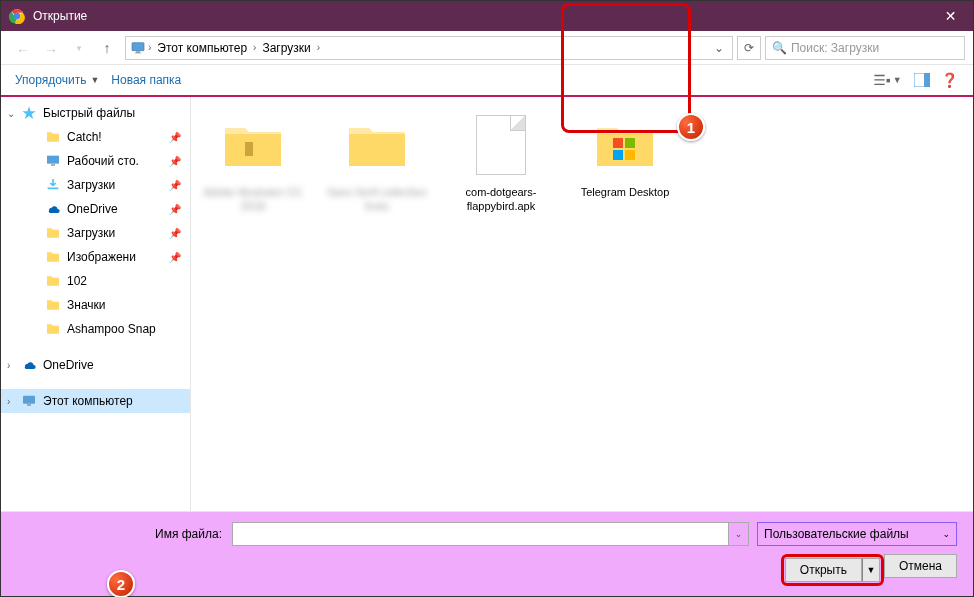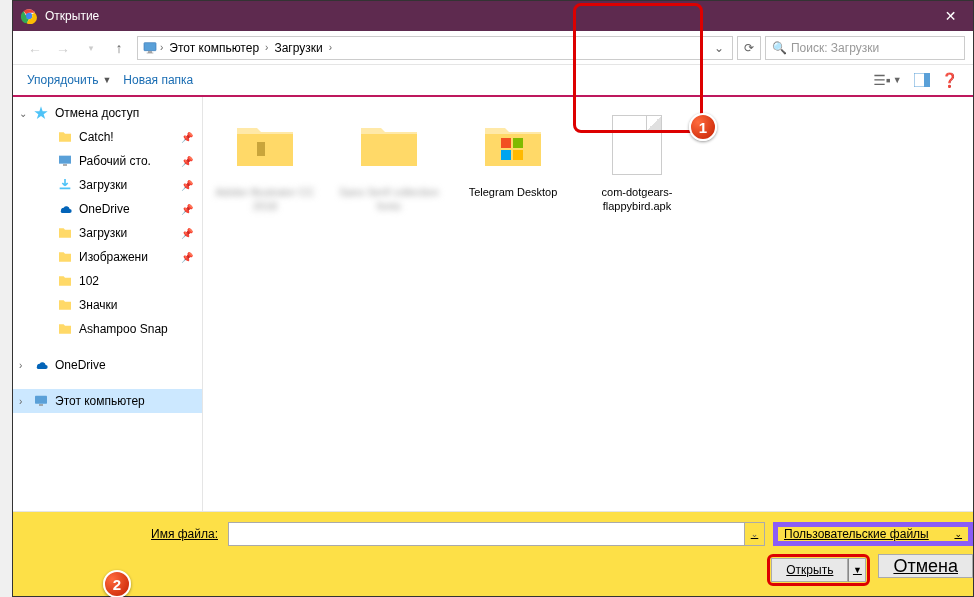--- a/index.html
+++ b/index.html
@@ -1,17 +1,17 @@
 <!DOCTYPE html>
 <html><head>
 <meta charset="utf-8">
 <style>
 * { box-sizing: border-box; margin: 0; padding: 0; font-family: 'Segoe UI', Tahoma, sans-serif; }
 body { background: #f0f0f0; display: flex; justify-content: center; align-items: center; min-height: 100vh; }
-.window { width: 974px; height: 597px; background: #fff; border: 1px solid #333; display: flex; flex-direction: column; position: relative; margin-left: 12px; }
+.window { width: 974px; height: 597px; background: #fff; border: 1px solid #333; display: flex; flex-direction: column; position: relative; }
 .titlebar { height: 30px; background: #5e2a4f; display: flex; align-items: center; color: #fff; font-size: 12px; }
 .titlebar .icon { width: 16px; height: 16px; margin: 0 8px; }
 .titlebar .title { flex: 1; }
 .titlebar .close { width: 45px; height: 30px; display: flex; align-items: center; justify-content: center; color: #fff; font-size: 14px; }
 .navbar { height: 34px; background: #fff; border-bottom: 1px solid #e5e5e5; display: flex; align-items: center; padding: 0 8px; }
 .nav-arrow { width: 28px; height: 28px; display: flex; align-items: center; justify-content: center; color: #666; font-size: 14px; }
 .nav-arrow.disabled { color: #ccc; }
 .breadcrumb { flex: 1; height: 24px; border: 1px solid #ccc; display: flex; align-items: center; padding: 0 4px; font-size: 12px; background: #fff; margin: 0 4px; }
 .bc-item { display: flex; align-items: center; color: #000; padding: 0 4px; }
 .bc-sep { color: #666; font-size: 10px; padding: 0 2px; }
@@ -36,28 +36,28 @@
 .content { flex: 1; padding: 12px; display: flex; flex-wrap: wrap; align-content: flex-start; gap: 12px 24px; }
 .file-item { width: 100px; display: flex; flex-direction: column; align-items: center; font-size: 11px; text-align: center; position: relative; }
 .file-icon { width: 72px; height: 72px; display: flex; align-items: center; justify-content: center; margin-bottom: 4px; }
 .file-label { line-height: 1.3; word-wrap: break-word; max-width: 100px; }
 .file-item.blurred .file-label { filter: blur(3px); color: #999; }
 .folder-svg { width: 60px; height: 50px; }
 .generic-file { width: 50px; height: 60px; background: #fff; border: 1px solid #ccc; position: relative; }
 .generic-file::before { content: ''; position: absolute; top: 0; right: 0; width: 14px; height: 14px; background: linear-gradient(135deg, #fff 50%, #e0e0e0 50%); border-left: 1px solid #ccc; border-bottom: 1px solid #ccc; }
 .highlight-box { border: 3px solid #d00; border-radius: 8px; position: absolute; pointer-events: none; }
 .badge { position: absolute; width: 28px; height: 28px; border-radius: 50%; background: radial-gradient(circle at 30% 30%, #ff6b3d, #c41e00); color: #fff; display: flex; align-items: center; justify-content: center; font-weight: bold; font-size: 15px; border: 2px solid #fff; box-shadow: 0 1px 3px rgba(0,0,0,0.4); pointer-events: none; }
-.bottom { border-top: 1px solid #e5e5e5; padding: 10px 0; background: #fde047; text-decoration: underline; }
+.bottom { border-top: 1px solid #e5e5e5; padding: 10px 16px; background: #f0abfc; }
 .row { display: flex; align-items: center; margin-bottom: 8px; }
 .row-label { width: 215px; text-align: right; padding-right: 10px; font-size: 12px; }
 .filename-input { flex: 1; height: 24px; border: 1px solid #aaa; padding: 0 4px; font-size: 12px; }
 .filename-dd { width: 20px; height: 24px; border: 1px solid #aaa; border-left: none; display: flex; align-items: center; justify-content: center; font-size: 9px; color: #555; }
-.filetype { width: 200px; height: 24px; border: 5px solid #8b5cf6; margin-left: 8px; padding: 0 6px; font-size: 12px; display: flex; align-items: center; justify-content: space-between; }
-.actions { display: flex; justify-content: flex-end; gap: 8px; position: relative; }
-.btn { height: 24px; border: 1px solid #aaa; background: #e8e8e8; padding: 0 14px; font-size: 18px; display: flex; align-items: center; }
+.filetype { width: 200px; height: 24px; border: 1px solid #8b5cf6; margin-left: 8px; padding: 0 6px; font-size: 12px; display: flex; align-items: center; justify-content: space-between; }
+.actions { display: flex; justify-content: flex-end; position: relative; }
+.btn { height: 24px; border: 1px solid #aaa; background: #e8e8e8; padding: 0 14px; font-size: 12px; display: flex; align-items: center; }
 .btn-split { display: flex; }
 .btn-split .main-b { border: 1px solid #aaa; background: #e8e8e8; padding: 0 14px; height: 24px; display: flex; align-items: center; font-size: 12px; }
 .btn-split .dd-b { border: 1px solid #aaa; border-left: 1px solid #888; background: #e8e8e8; width: 18px; height: 24px; display: flex; align-items: center; justify-content: center; font-size: 9px; }
 .btn-highlight { border: 3px solid #d00; border-radius: 6px; padding: 1px; }
 </style>
 </head>
 <body>
 
 <div class="window">
 
@@ -115,21 +115,21 @@
     <div class="tool-icon" style="color:#1a8cff">❓</div>
   </div>
 
   <div class="main">
     <div class="sidebar">
       <div class="tree-item">
         <span class="caret-t">⌄</span>
         <svg class="ticon" viewBox="0 0 24 24">
             <path d="M12 2l2.4 7.4H22l-6 4.4 2.3 7.2-6.3-4.6-6.3 4.6L8 13.8 2 9.4h7.6z" fill="#4fc3f7"></path>
           </svg>
-        <span>Отмена доступ</span>
+        <span>Быстрый файлы</span>
       </div>
       <div class="tree-item child">
           <svg class="ticon" viewBox="0 0 24 24">
             <path d="M3 5h7l2 2h9v12H3z" fill="#ffd968"></path>
           </svg>
           <span>Catch!</span>
           <span class="pin">📌</span>
         </div>
       <div class="tree-item child">
           <svg class="ticon" viewBox="0 0 24 24">
@@ -216,40 +216,40 @@
         <div class="file-label">Adobe Illustrator CC 2018</div>
       </div>
       <div class="file-item blurred">
         <div class="file-icon">
             <svg class="folder-svg" viewBox="0 0 60 50">
               <path d="M2 8h20l4 4h32v34H2z" fill="#ffe9a8"></path>
               <path d="M2 14h56v32H2z" fill="#ffd968"></path>
             </svg>
           </div>
         <div class="file-label">Sans Serif collection fonts</div>
+      </div>
+      <div class="file-item" style="position:relative">
+        <div class="file-icon">
+            <div class="generic-file"></div>
+          </div>
+        <div class="file-label">com-dotgears-flappybird.apk</div>
       </div>
       <div class="file-item">
         <div class="file-icon">
             <svg class="folder-svg" viewBox="0 0 60 50">
               <path d="M2 8h20l4 4h32v34H2z" fill="#ffe9a8"></path>
               <path d="M2 14h56v32H2z" fill="#ffd968"></path>
               <rect x="18" y="18" width="10" height="10" fill="#f25022"></rect>
               <rect x="30" y="18" width="10" height="10" fill="#7fba00"></rect>
               <rect x="18" y="30" width="10" height="10" fill="#00a4ef"></rect>
               <rect x="30" y="30" width="10" height="10" fill="#ffb900"></rect>
             </svg>
           </div>
         <div class="file-label">Telegram Desktop</div>
       </div>
-      <div class="file-item" style="position:relative">
-        <div class="file-icon">
-            <div class="generic-file"></div>
-          </div>
-        <div class="file-label">com-dotgears-flappybird.apk</div>
-      </div>
 
       <div class="highlight-box" style="top:2px; left:560px; width:130px; height:130px;"></div>
       <div class="badge" style="top:112px; left:676px;">1</div>
     </div>
   </div>
 
   <div class="bottom">
     <div class="row">
       <div class="row-label">Имя файла:</div>
       <input class="filename-input" value="" style="">

